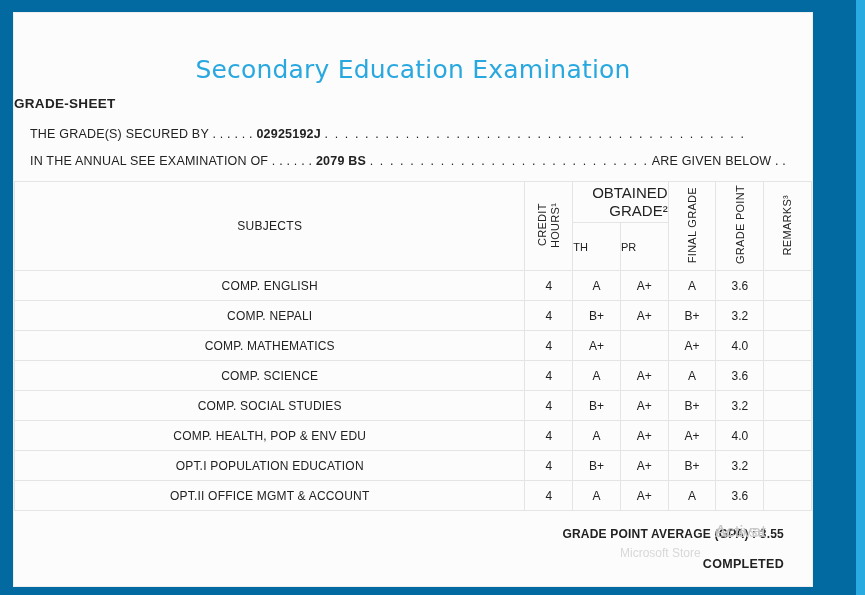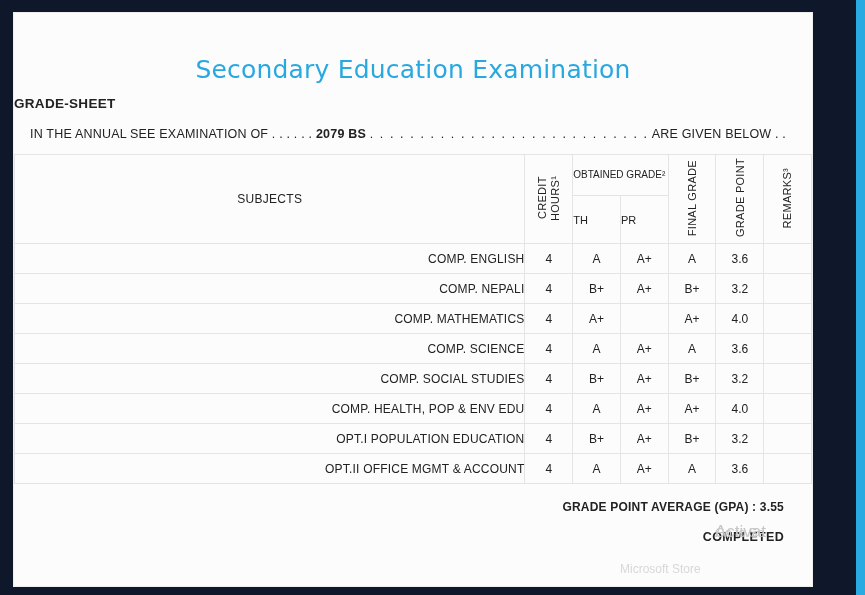--- a/index.html
+++ b/index.html
@@ -14,21 +14,21 @@
     font-family: "Liberation Sans", sans-serif;
     color: #333333;
     position: relative;
   }
   .page {
     position: absolute;
     left: 0;
     top: 0;
     width: 865px;
     height: 595px;
-    background: #0f172a;
+    background: #0369a1;
   }
   .right-scroll {
     position: absolute;
     right: 0;
     top: 0;
     width: 9px;
     height: 595px;
     background: #29abe2;
   }
   .sheet {
@@ -109,35 +109,35 @@
     writing-mode: vertical-rl;
     transform: rotate(180deg);
     display: inline-block;
     line-height: 1.15;
     text-align: center;
     letter-spacing: 0.3px;
   }
   th.obtained {
     height: 40px;
     font-weight: normal;
-    font-size: 10px;
-    color: #222222;
-    text-align: left;
+    font-size: 15px;
+    color: #222222;
+    text-align: right;
     line-height: 1.2;
   }
   th.sub {
     height: 46px;
     width: 44px;
     font-weight: normal;
     font-size: 11px;
     color: #222222;
     text-align: left;
   }
   td.subject {
-    text-align: right;
+    text-align: center;
     padding-left: 12px;
     height: 29px;
     font-size: 12px;
     letter-spacing: 0.2px;
     color: #222222;
   }
   td.cell {
     text-align: center;
     font-size: 12px;
     color: #222222;
@@ -178,37 +178,42 @@
     top: 526px;
     width: 150px;
     font-size: 12.5px;
     color: #c6c6c6;
     white-space: nowrap;
     overflow: hidden;
   }
   .watermark-store {
     position: absolute;
     left: 620px;
-    top: 562px;
+    top: 546px;
     font-size: 12px;
     color: #d8d8d8;
     white-space: nowrap;
   }
 </style>
 </head>
 <body>
 
 <div class="page">
 
   <div class="sheet">
 
     <div class="title">Secondary Education Examination</div>
     <div class="subtitle">GRADE-SHEET</div>
 
     <div class="info-block">
+      <div class="info-line">
+        <span>THE GRADE(S) SECURED BY . . . . . .</span>
+        <span class="value">02925192J</span>
+        <span class="dots">. . . . . . . . . . . . . . . . . . . . . . . . . . . . . . . . . . . . . . . . . .</span>
+      </div>
       <div class="info-line">
         <span>IN THE ANNUAL SEE EXAMINATION OF . . . . . .</span>
         <span class="value">2079 BS</span>
         <span class="dots">. . . . . . . . . . . . . . . . . . . . . . . . . . . .</span>
         <span>ARE GIVEN BELOW . . .</span>
       </div>
     </div>
 
     <table class="grades">
       <thead>

